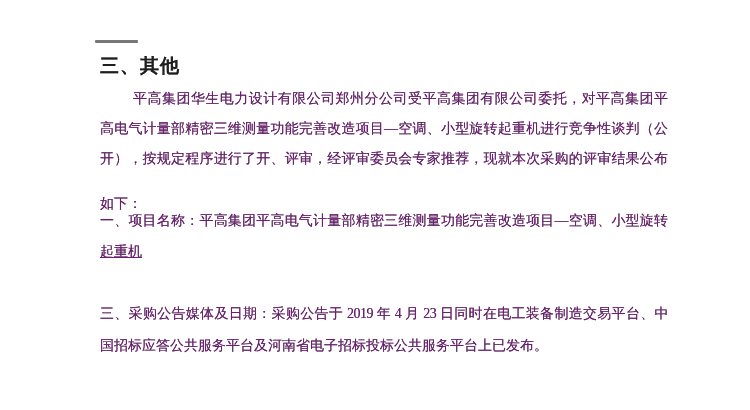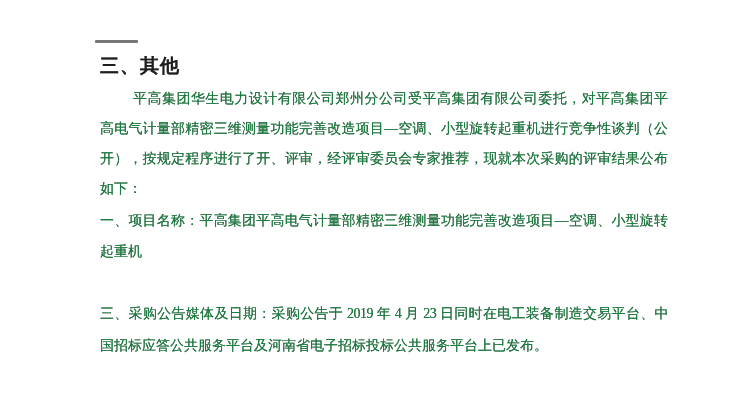--- a/index.html
+++ b/index.html
@@ -32,36 +32,36 @@
     color: #1f1f1f;
     letter-spacing: 1px;
     white-space: nowrap;
     text-shadow: 0 0 0.5px rgba(30,30,30,0.7);
   }
   .line {
     position: absolute;
     left: 100px;
     font-size: 14px;
     line-height: 20px;
-    color: #15803d;
+    color: #701a75;
     white-space: nowrap;
     text-shadow: 0 0 0.4px rgba(52,52,52,0.8);
   }
   .fill {
     width: 568px;
     text-align: justify;
     text-align-last: justify;
   }
   .tight { letter-spacing: -0.5px; }
   .l-intro-1 { top: 49px; left: 133px; width: 535px; }
   .l-intro-2 { top: 79px; }
   .l-intro-3 { top: 109px; }
-  .l-intro-4 { top: 139px; }
+  .l-intro-4 { top: 154px; }
   .l-item1-1 { top: 171px; }
-  .l-item1-2 { top: 202px; }
+  .l-item1-2 { top: 202px; text-decoration: underline; }
   .l-item2-1 { top: 232px; letter-spacing: 0.4px; }
   .l-item3-1 { top: 264px; }
   .l-item3-2 { top: 296px; text-align: right; }
 </style>
 </head>
 <body>
 
 <div class="page">
 
   <div class="crop-fragment"></div>

